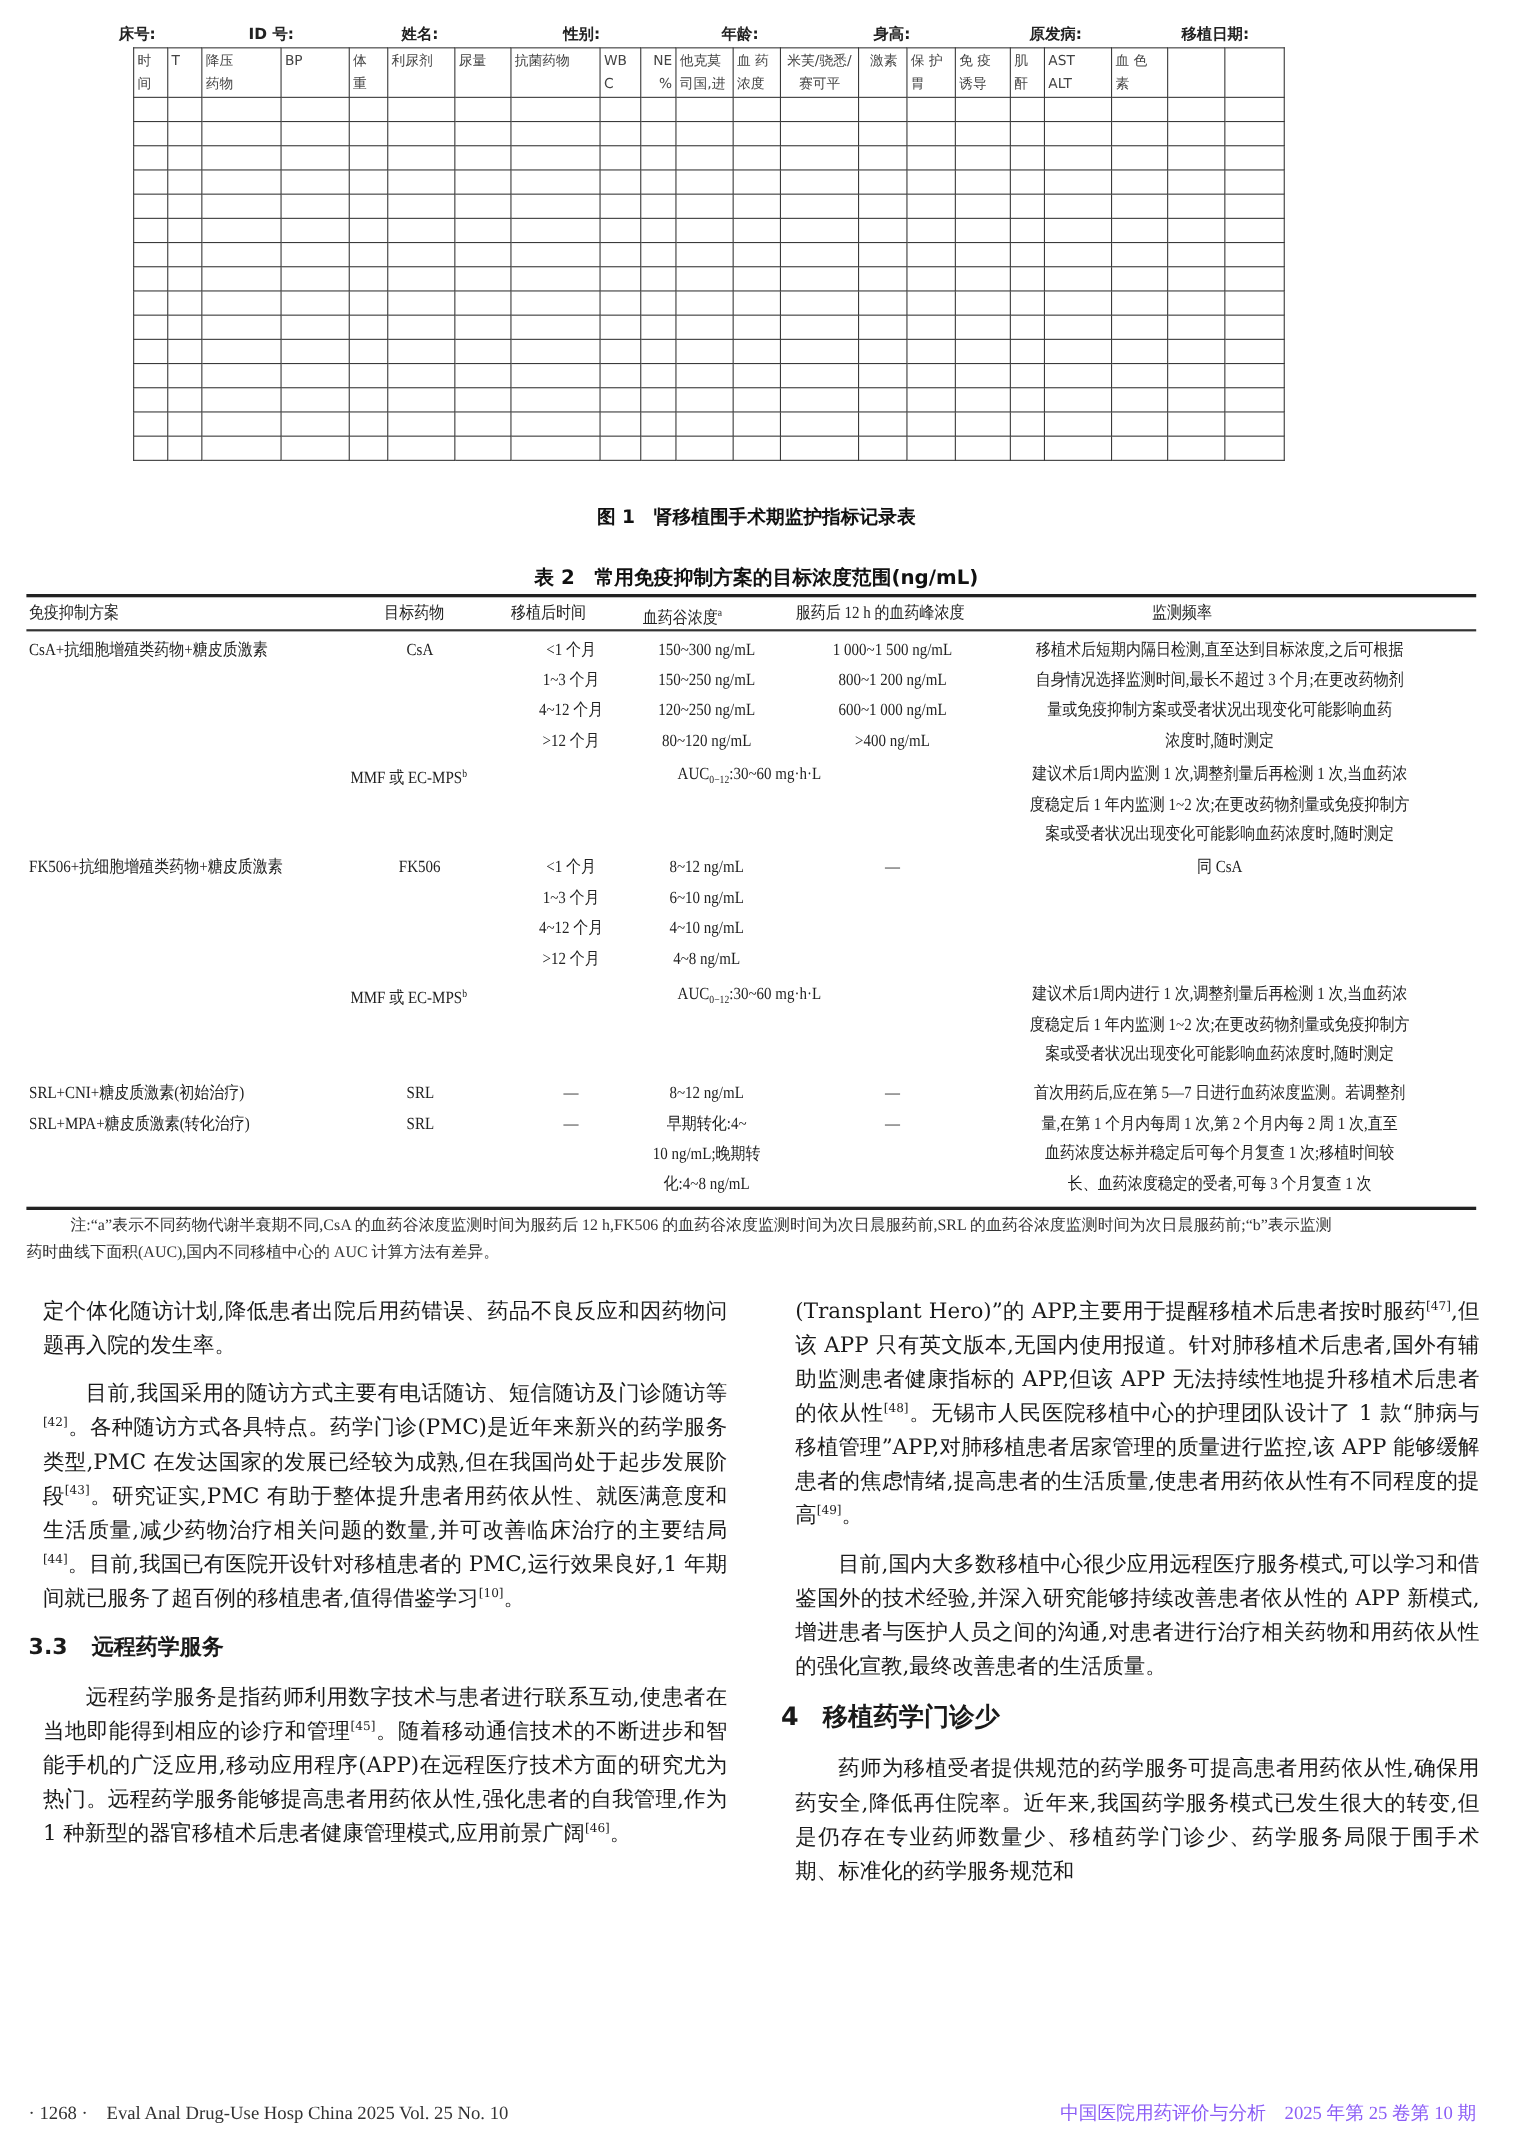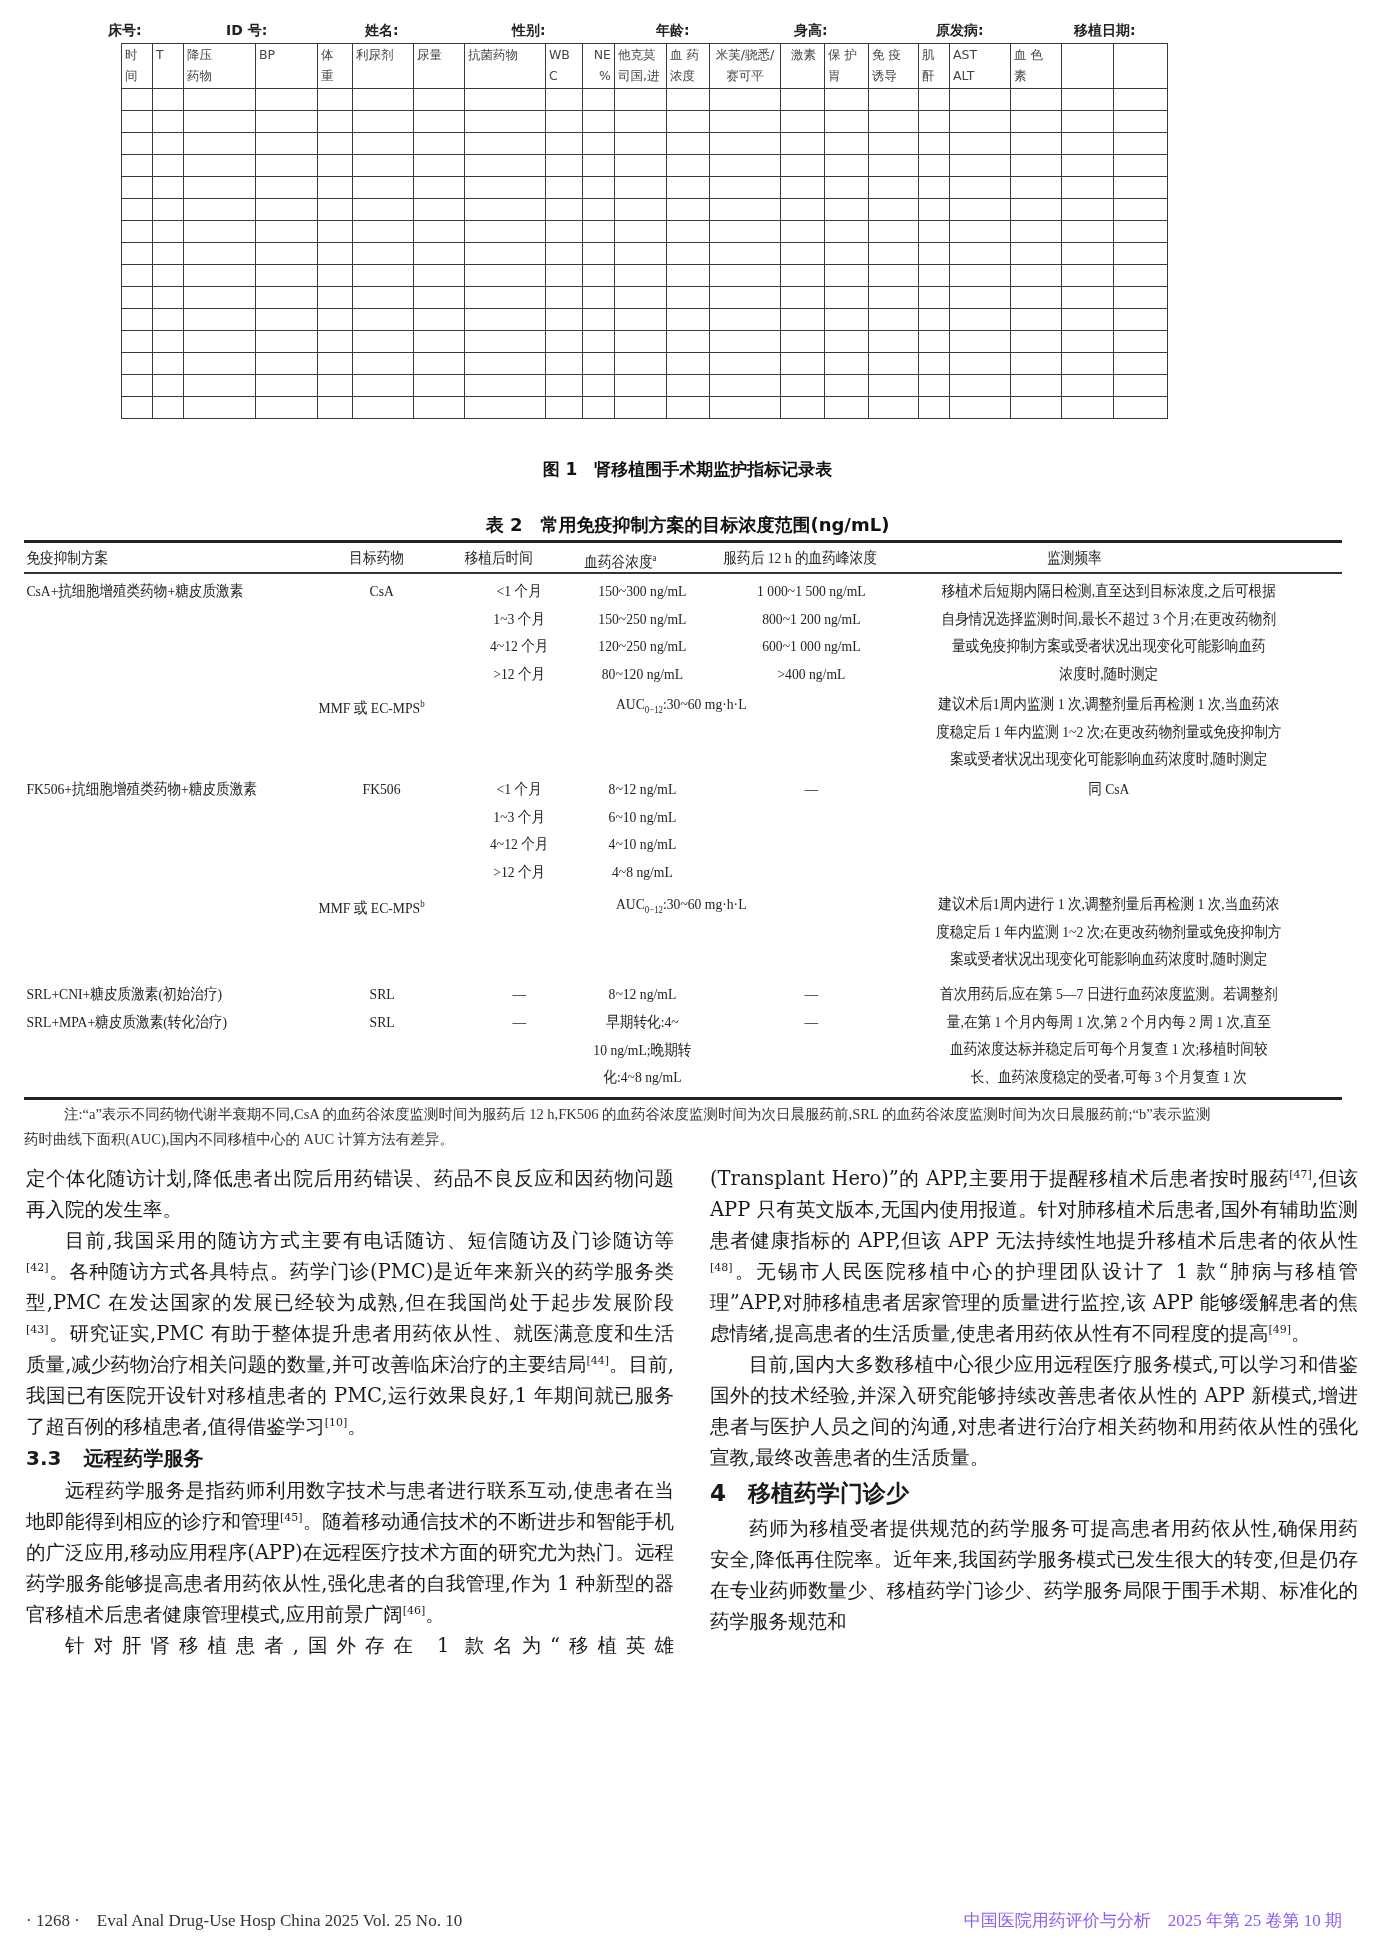--- a/index.html
+++ b/index.html
@@ -35,21 +35,21 @@
   .note { position: absolute; left: 24px; width: 1330px; top: 1102px; font-family: "Liberation Serif", serif;
           font-size: 14.5px; line-height: 25px; color: #333; }
   .note p { margin: 0; }
   .note p.first { text-indent: 40px; }
 
   
   .col { position: absolute; top: 1163px; width: 648px; font-family: "DejaVu Serif", serif;
          font-size: 19.5px; line-height: 31px; color: #1a1a1a; text-align: justify; }
   .col-left { left: 26px; }
   .col-right { left: 710px; }
-  .col p { margin: 0; }
+  .col p { margin: 13px; }
   .col p.ind { text-indent: 2em; }
   .col h3 { margin: 0; font-family: "DejaVu Sans", sans-serif; font-weight: bold; font-size: 20px; line-height: 33px; }
   .col h2 { margin: 2px 0; font-family: "DejaVu Sans", sans-serif; font-weight: bold; font-size: 23px; line-height: 36px; }
   .col h2 .num, .col h3 .num { margin-right: 22px; }
   .ref { font-size: 11px; vertical-align: super; line-height: 0; }
 
   .footer-left { position: absolute; left: 26px; top: 1909px; font-family: "Liberation Serif", serif; font-size: 17px; color: #333; }
   .footer-right { position: absolute; right: 33px; top: 1909px; font-family: "Liberation Serif", serif; font-size: 17px; color: #8b5cf6; }
 </style>
 </head>
@@ -580,21 +580,20 @@
 <div class="note">
   <p class="first">注:“a”表示不同药物代谢半衰期不同,CsA 的血药谷浓度监测时间为服药后 12 h,FK506 的血药谷浓度监测时间为次日晨服药前,SRL 的血药谷浓度监测时间为次日晨服药前;“b”表示监测</p>
   <p>药时曲线下面积(AUC),国内不同移植中心的 AUC 计算方法有差异。</p>
 </div>
 
 <div class="col col-left">
   <p>定个体化随访计划,降低患者出院后用药错误、药品不良反应和因药物问题再入院的发生率。</p>
   <p class="ind"><span>目前,我国采用的随访方式主要有电话随访、短信随访及门诊随访等</span><span class="ref">[42]</span><span>。各种随访方式各具特点。药学门诊(PMC)是近年来新兴的药学服务类型,PMC 在发达国家的发展已经较为成熟,但在我国尚处于起步发展阶段</span><span class="ref">[43]</span><span>。研究证实,PMC 有助于整体提升患者用药依从性、就医满意度和生活质量,减少药物治疗相关问题的数量,并可改善临床治疗的主要结局</span><span class="ref">[44]</span><span>。目前,我国已有医院开设针对移植患者的 PMC,运行效果良好,1 年期间就已服务了超百例的移植患者,值得借鉴学习</span><span class="ref">[10]</span><span>。</span></p>
   <h3><span class="num">3.3</span><span>远程药学服务</span></h3>
   <p class="ind"><span>远程药学服务是指药师利用数字技术与患者进行联系互动,使患者在当地即能得到相应的诊疗和管理</span><span class="ref">[45]</span><span>。随着移动通信技术的不断进步和智能手机的广泛应用,移动应用程序(APP)在远程医疗技术方面的研究尤为热门。远程药学服务能够提高患者用药依从性,强化患者的自我管理,作为 1 种新型的器官移植术后患者健康管理模式,应用前景广阔</span><span class="ref">[46]</span><span>。</span></p>
-  <p class="ind" style="text-align-last: justify;">针对肝肾移植患者,国外存在 1 款名为“移植英雄</p>
 </div>
 
 <div class="col col-right">
   <p><span>(Transplant Hero)”的 APP,主要用于提醒移植术后患者按时服药</span><span class="ref">[47]</span><span>,但该 APP 只有英文版本,无国内使用报道。针对肺移植术后患者,国外有辅助监测患者健康指标的 APP,但该 APP 无法持续性地提升移植术后患者的依从性</span><span class="ref">[48]</span><span>。无锡市人民医院移植中心的护理团队设计了 1 款“肺病与移植管理”APP,对肺移植患者居家管理的质量进行监控,该 APP 能够缓解患者的焦虑情绪,提高患者的生活质量,使患者用药依从性有不同程度的提高</span><span class="ref">[49]</span><span>。</span></p>
   <p class="ind">目前,国内大多数移植中心很少应用远程医疗服务模式,可以学习和借鉴国外的技术经验,并深入研究能够持续改善患者依从性的 APP 新模式,增进患者与医护人员之间的沟通,对患者进行治疗相关药物和用药依从性的强化宣教,最终改善患者的生活质量。</p>
   <h2><span class="num">4</span><span>移植药学门诊少</span></h2>
   <p class="ind">药师为移植受者提供规范的药学服务可提高患者用药依从性,确保用药安全,降低再住院率。近年来,我国药学服务模式已发生很大的转变,但是仍存在专业药师数量少、移植药学门诊少、药学服务局限于围手术期、标准化的药学服务规范和</p>
 </div>
 
 <div class="footer-left">· 1268 ·　Eval Anal Drug-Use Hosp China 2025 Vol. 25 No. 10</div>

